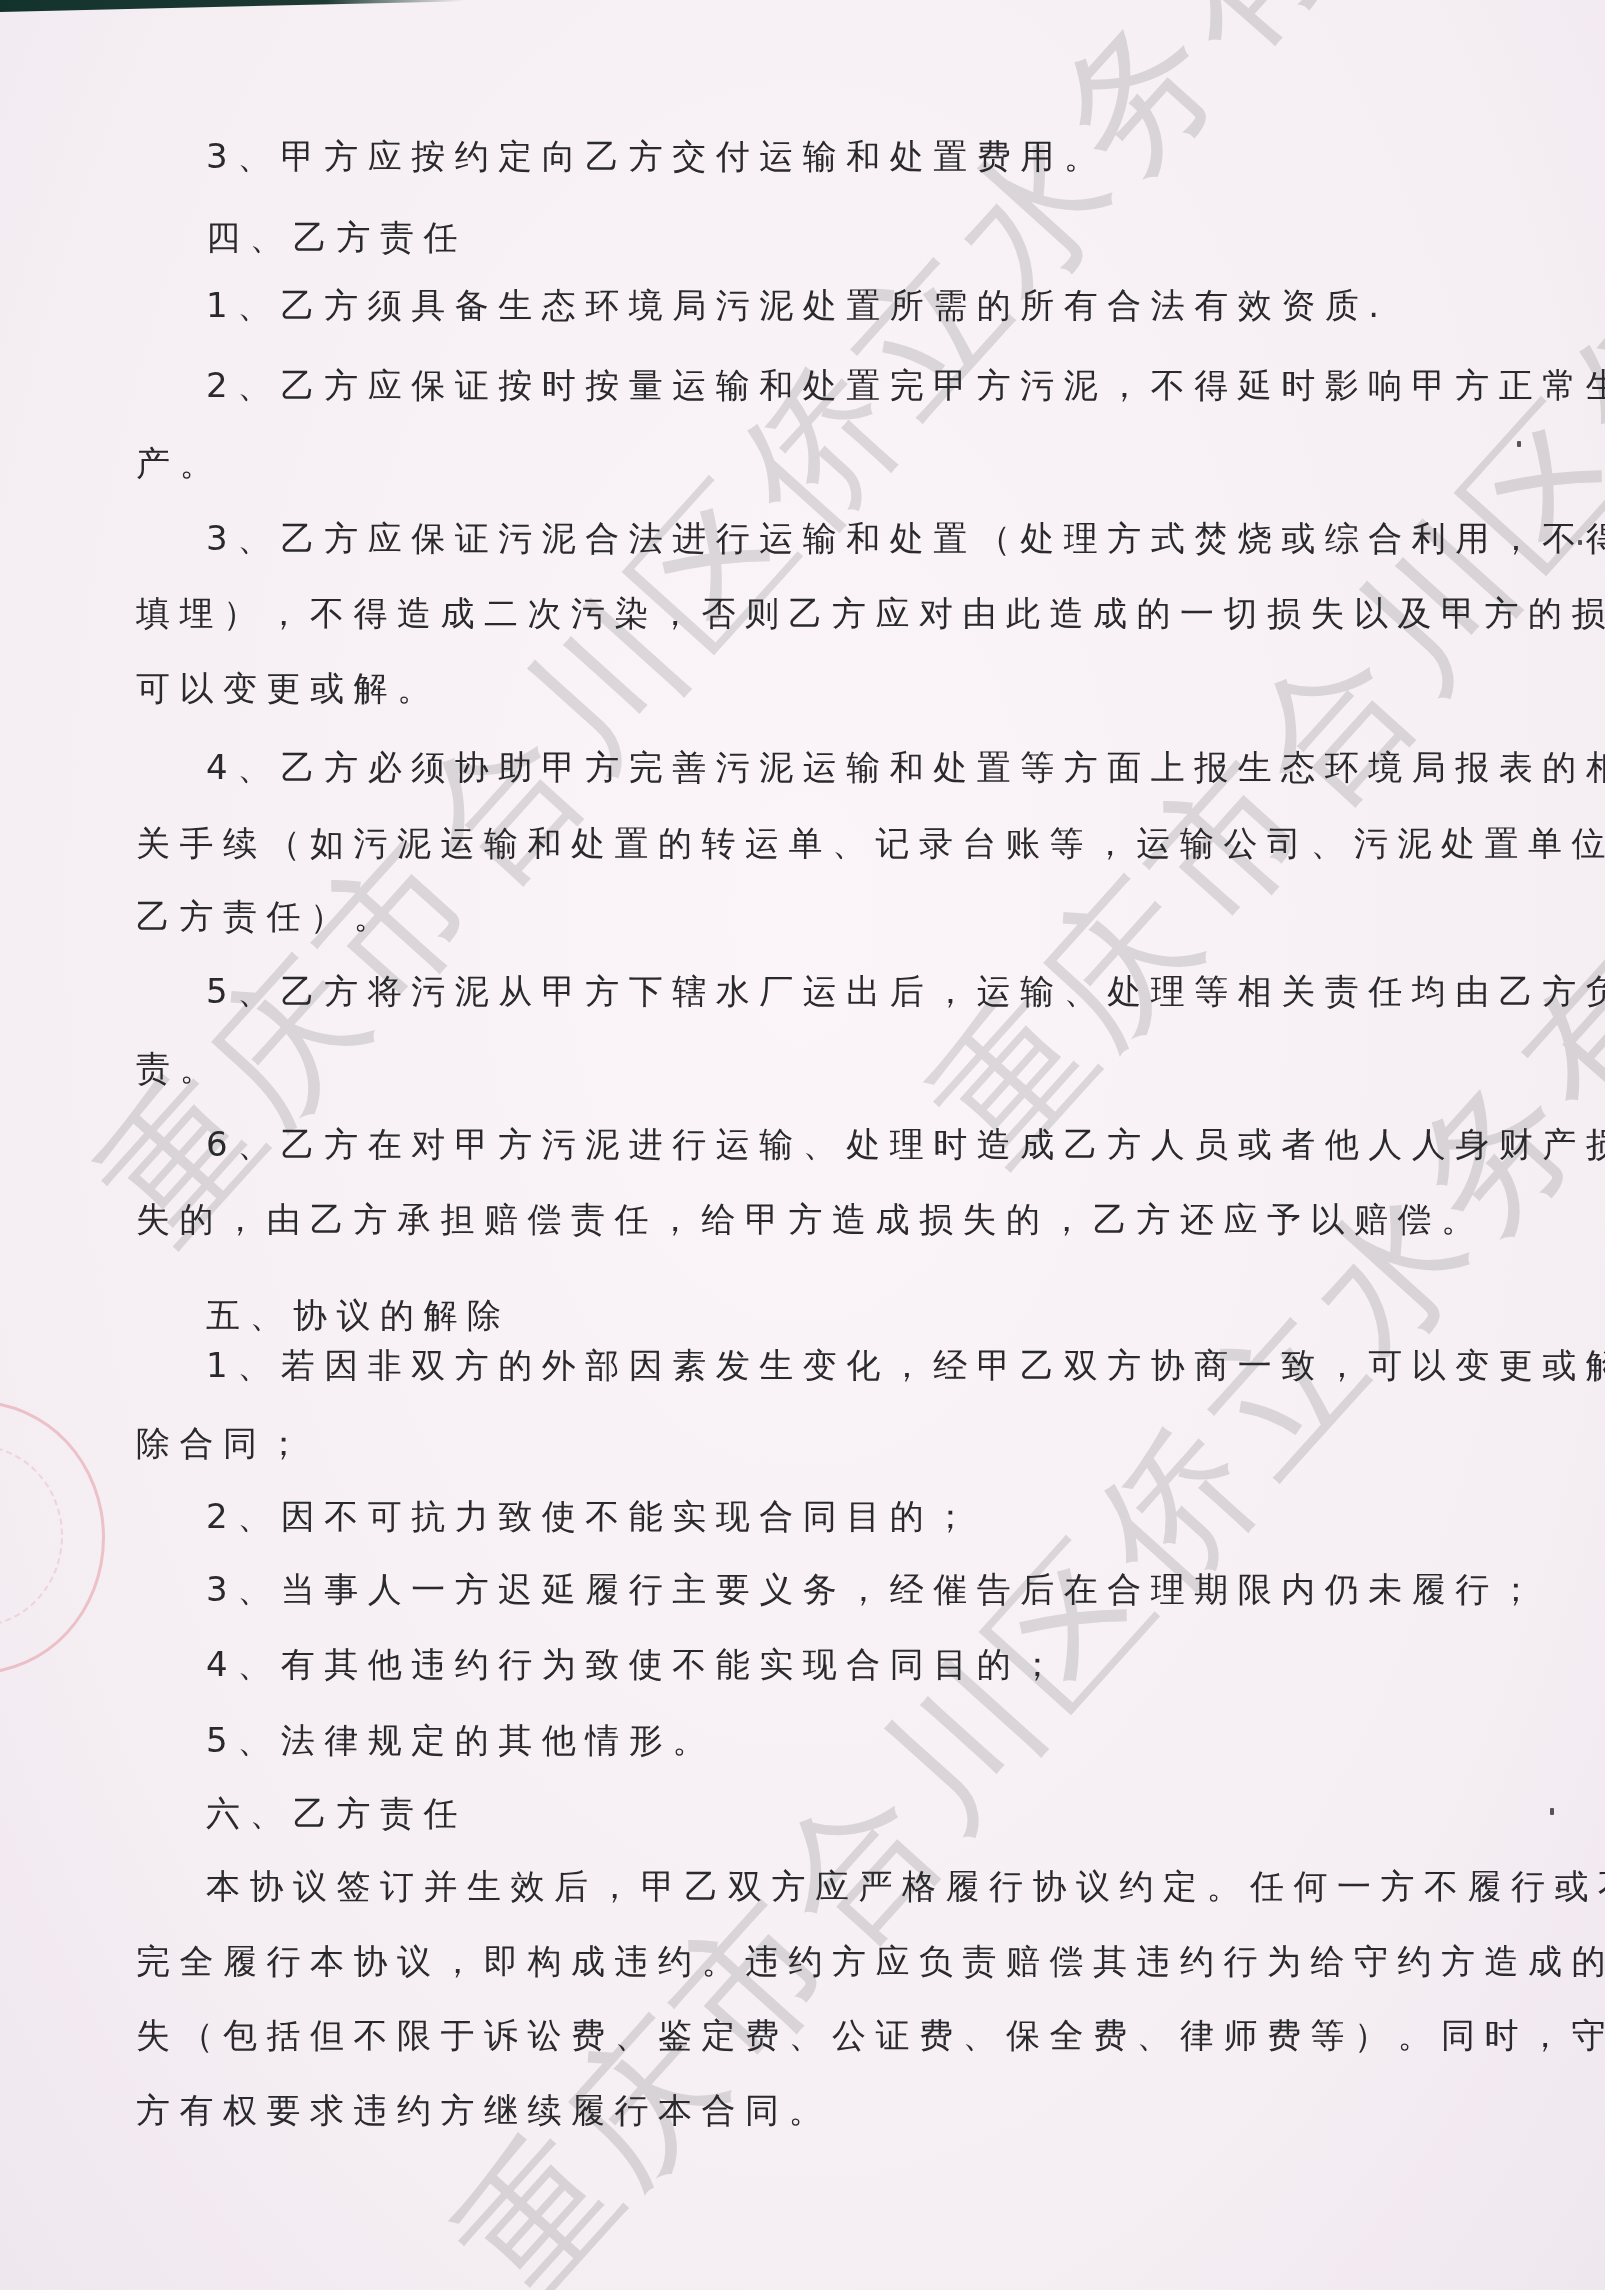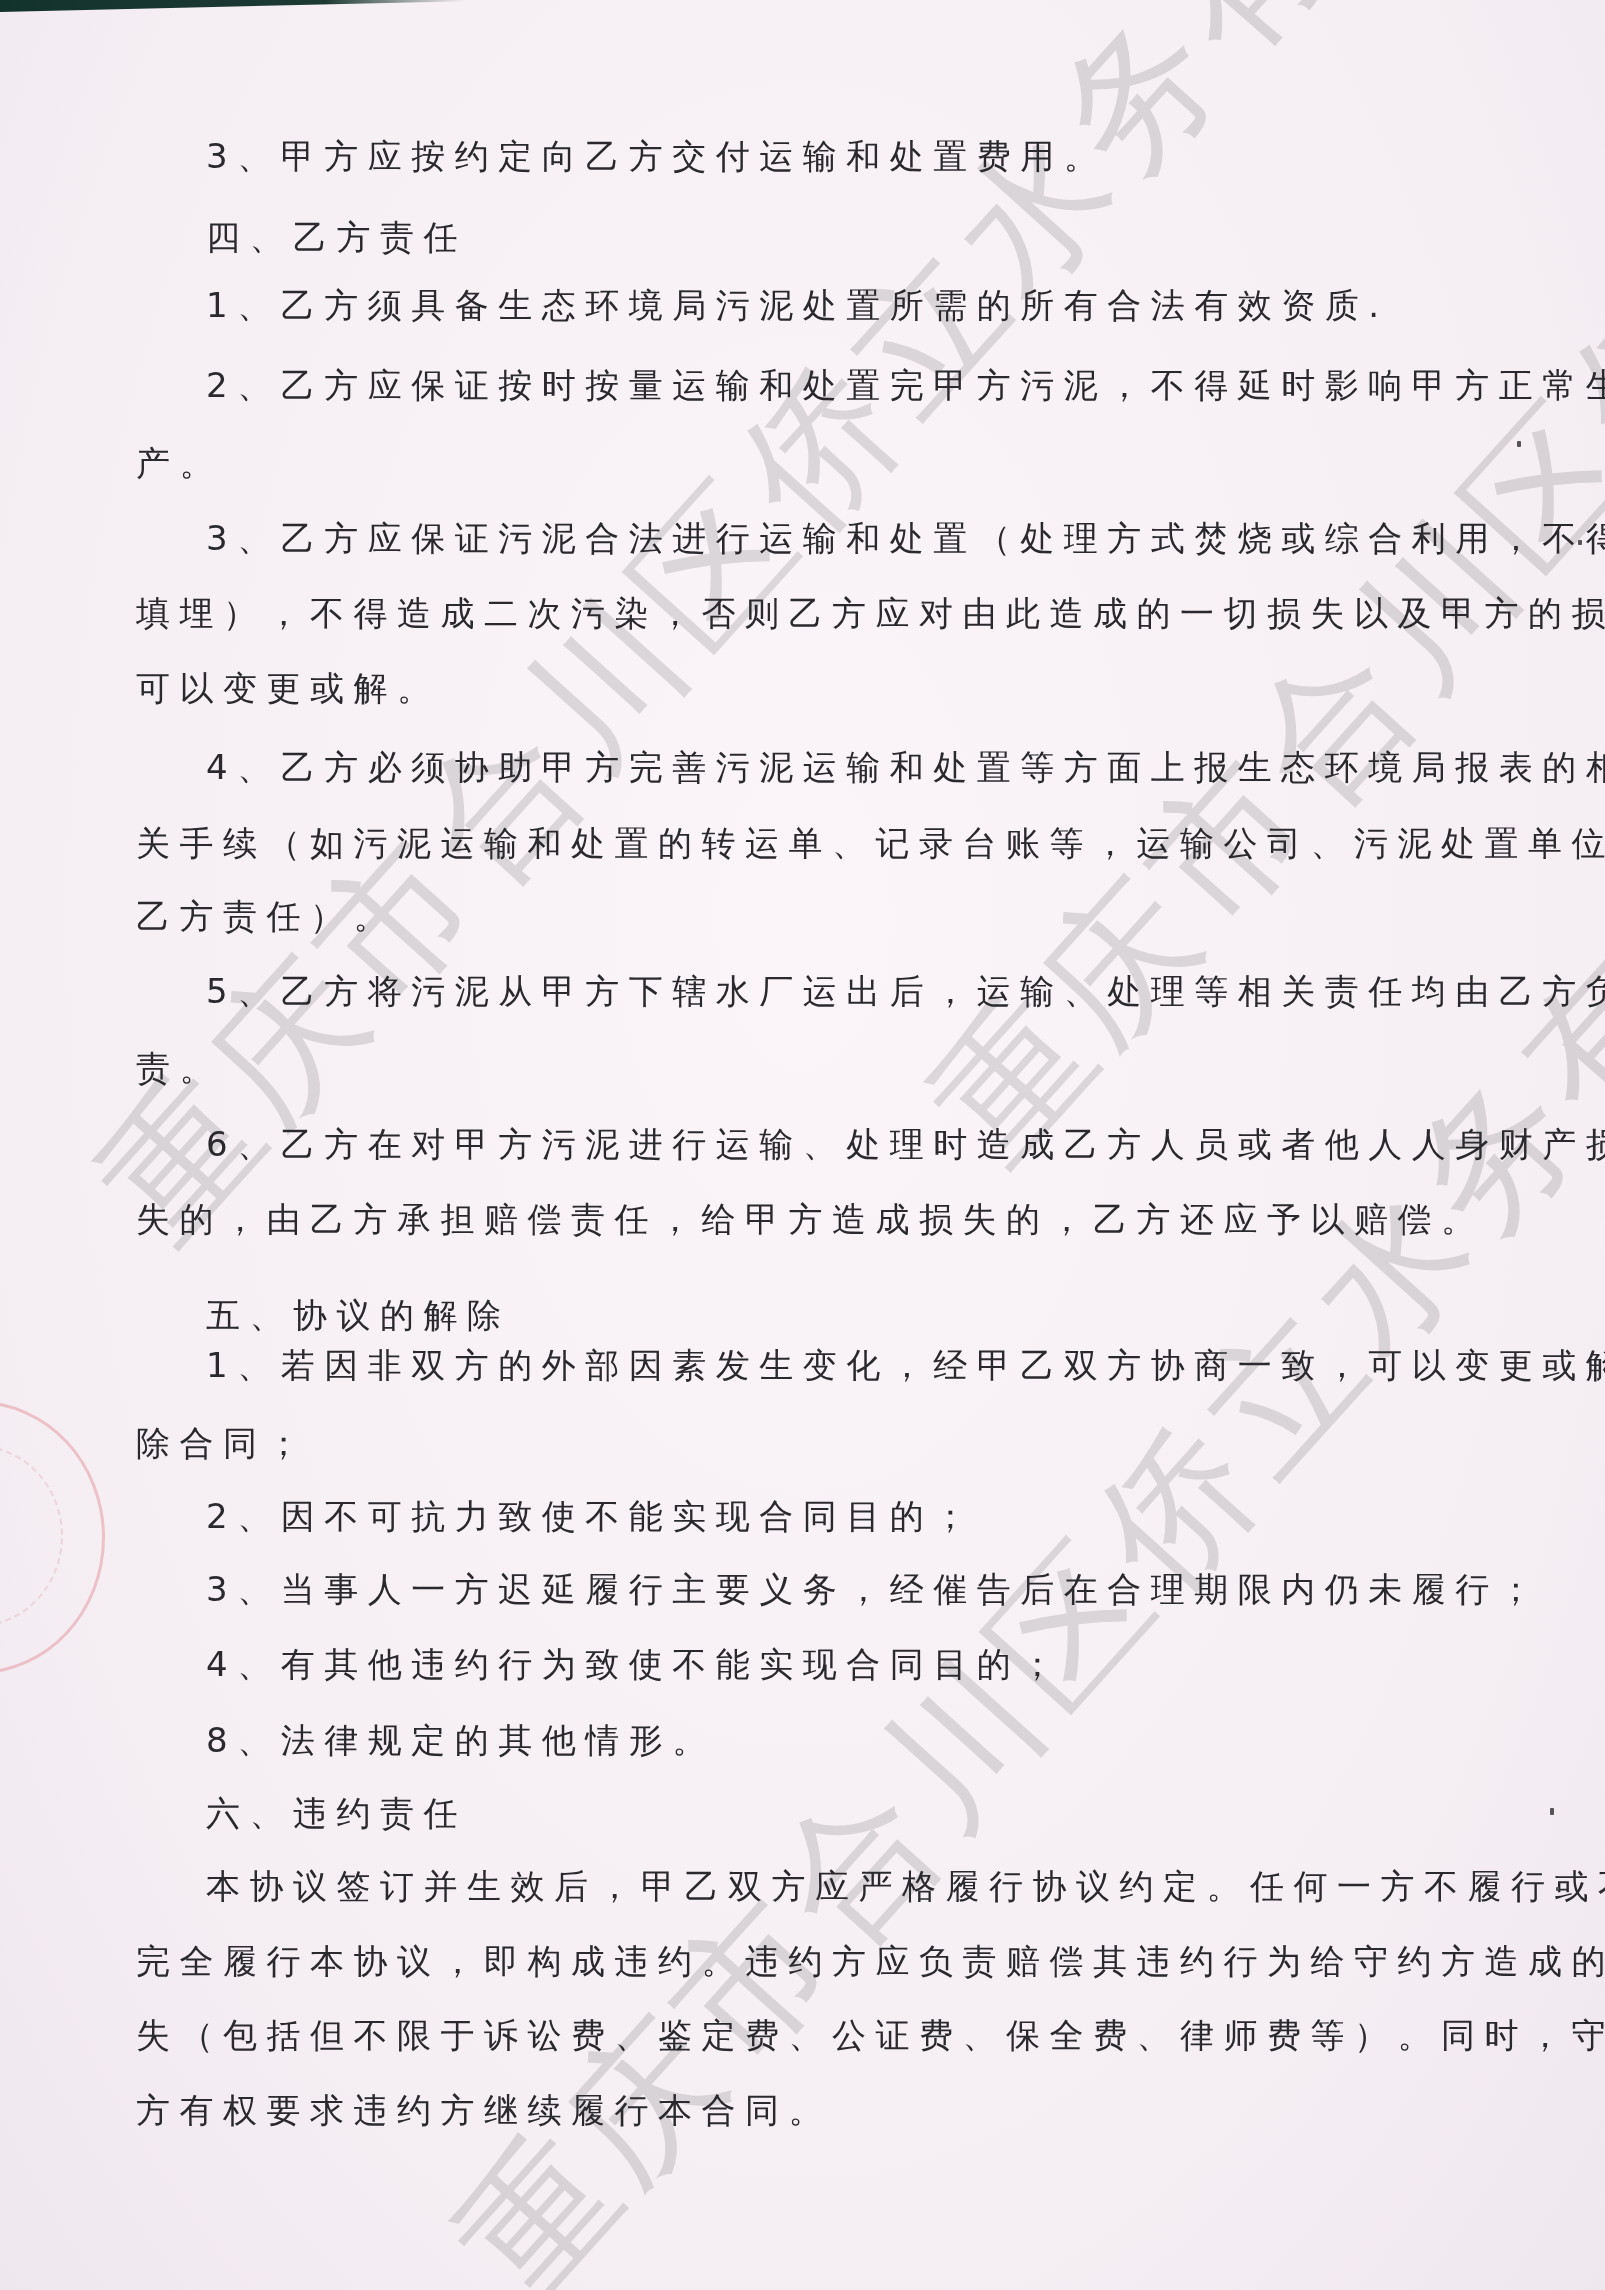--- a/index.html
+++ b/index.html
@@ -72,22 +72,22 @@
   <div class="line indent" style="top: 974px;">5、乙方将污泥从甲方下辖水厂运出后，运输、处理等相关责任均由乙方负</div>
   <div class="line" style="top: 1051px;">责。</div>
   <div class="line indent" style="top: 1127px;">6、乙方在对甲方污泥进行运输、处理时造成乙方人员或者他人人身财产损</div>
   <div class="line" style="top: 1202px;">失的，由乙方承担赔偿责任，给甲方造成损失的，乙方还应予以赔偿。</div>
   <div class="line indent" style="top: 1298px;">五、协议的解除</div>
   <div class="line indent" style="top: 1348px;">1、若因非双方的外部因素发生变化，经甲乙双方协商一致，可以变更或解</div>
   <div class="line" style="top: 1426px;">除合同；</div>
   <div class="line indent" style="top: 1499px;">2、因不可抗力致使不能实现合同目的；</div>
   <div class="line indent" style="top: 1572px;">3、当事人一方迟延履行主要义务，经催告后在合理期限内仍未履行；</div>
   <div class="line indent" style="top: 1647px;">4、有其他违约行为致使不能实现合同目的；</div>
-  <div class="line indent" style="top: 1723px;">8、法律规定的其他情形。</div>
-  <div class="line indent" style="top: 1796px;">六、违约责任</div>
+  <div class="line indent" style="top: 1723px;">5、法律规定的其他情形。</div>
+  <div class="line indent" style="top: 1796px;">六、乙方责任</div>
   <div class="line indent" style="top: 1869px;">本协议签订并生效后，甲乙双方应严格履行协议约定。任何一方不履行或不</div>
   <div class="line" style="top: 1944px;">完全履行本协议，即构成违约。违约方应负责赔偿其违约行为给守约方造成的损</div>
   <div class="line" style="top: 2018px;">失（包括但不限于诉讼费、鉴定费、公证费、保全费、律师费等）。同时，守约</div>
   <div class="line" style="top: 2093px;">方有权要求违约方继续履行本合同。</div>
 </div>
 
 <div class="speck" style="left:1517px;top:441px;width:4px;height:6px;"></div>
 <div class="speck" style="left:1578px;top:540px;width:4px;height:5px;"></div>
 <div class="speck" style="left:1550px;top:1808px;width:4px;height:7px;"></div>
 <div class="speck" style="left:1556px;top:1887px;width:3px;height:4px;"></div>

